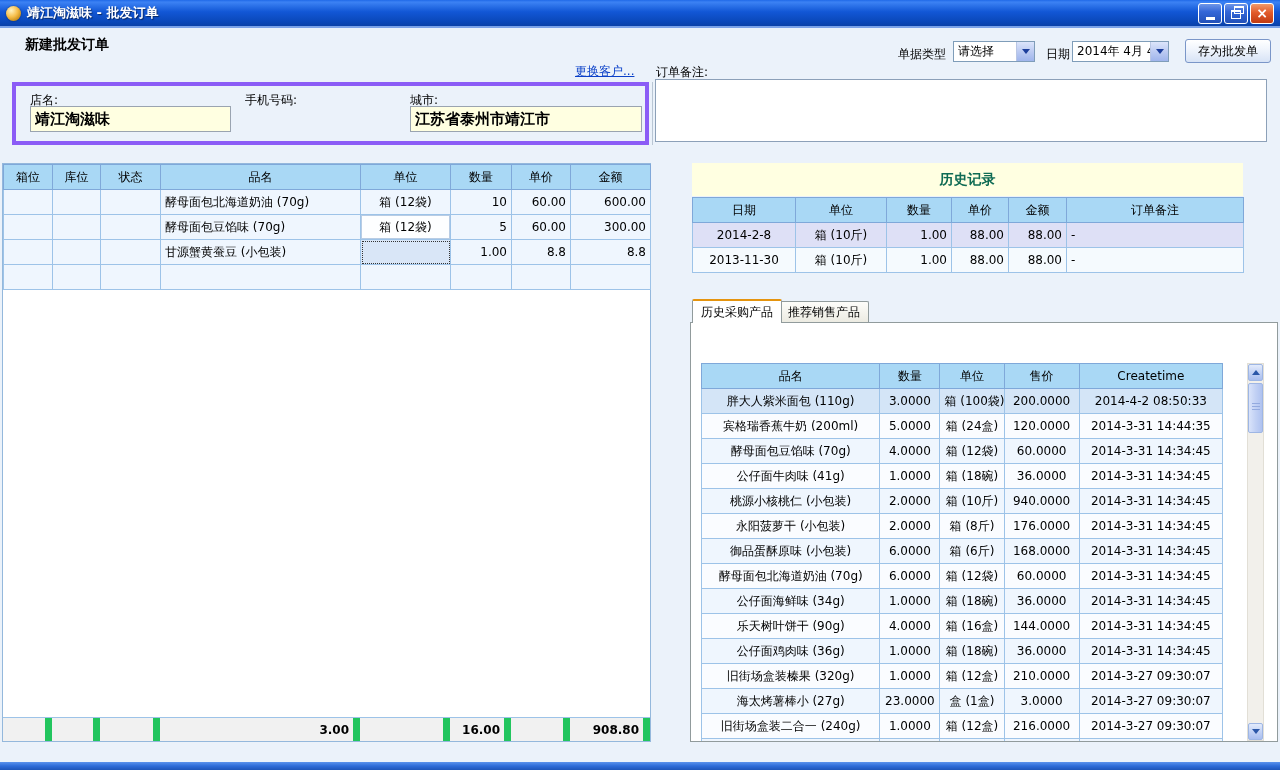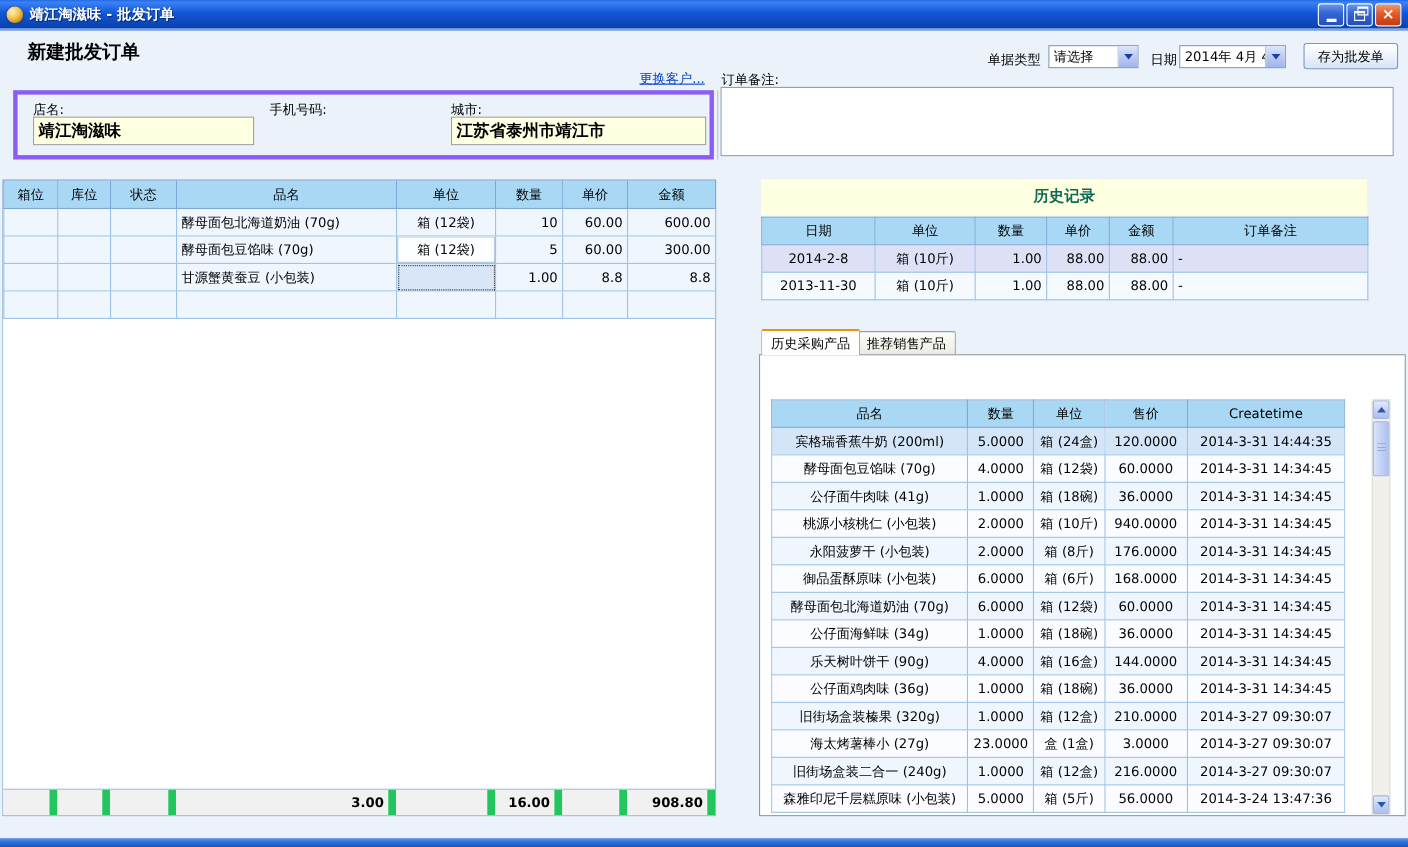--- a/index.html
+++ b/index.html
@@ -21,32 +21,32 @@
     background:linear-gradient(180deg,#6E96E8 0%,#3567D8 40%,#2250B8 100%);cursor:pointer;}
   .tb-btn.close{background:linear-gradient(180deg,#F09A6A 0%,#E25B2A 45%,#C13A10 100%);
     color:#fff;font-weight:bold;font-size:14px;line-height:1;}
   .glyph-min{display:block;width:9px;height:3px;background:#fff;margin-top:10px;}
   .glyph-restore{position:relative;width:8px;height:6px;border:1px solid #fff;border-top:2px solid #fff;margin-top:2px;}
   .glyph-restore::before{content:"";position:absolute;left:2px;top:-6px;width:8px;height:5px;
     border:1px solid #fff;border-top:2px solid #fff;background:transparent;}
   .titlebar-edge{position:absolute;left:0;top:26px;width:1280px;height:2px;background:#7AA2E8;}
 
   
-  .heading{position:absolute;left:25px;top:36px;font-size:17px;font-weight:bold;}
+  .heading{position:absolute;left:25px;top:36px;font-size:14px;font-weight:bold;}
   .lbl{position:absolute;font-size:12px;}
   .xp-select{position:absolute;height:21px;background:#fff;border:1px solid #7F9DB9;
     box-sizing:border-box;display:flex;align-items:center;cursor:pointer;}
   .sel-val{flex:1;padding-left:4px;font-size:12px;white-space:nowrap;overflow:hidden;}
   .sel-arrow{width:17px;align-self:stretch;display:flex;align-items:center;justify-content:center;
     background:linear-gradient(180deg,#DCE5FB 0%,#BCCBF2 50%,#9FB5EC 100%);border-left:1px solid #B9C6E4;}
   .tri-down{width:0;height:0;border-left:4px solid transparent;border-right:4px solid transparent;border-top:5px solid #1C3E9C;}
   .save-btn{position:absolute;left:1185px;top:39px;width:86px;height:24px;
     border:1px solid #7A96C8;border-radius:3px;font-size:12px;font-family:Liberation Mono, monospace;cursor:pointer;
     background:linear-gradient(180deg,#FFFFFF 0%,#EFF4FC 45%,#D7E3F6 100%);color:#000;}
-  .change-link{position:absolute;left:575px;top:63px;width:72px;text-align:center;
+  .change-link{position:absolute;left:575px;top:63px;width:72px;text-align:left;
     color:#0A40C8;text-decoration:underline;font-size:12px;cursor:pointer;}
   .remark-lbl{position:absolute;left:656px;top:64px;}
   .remark-box{position:absolute;left:655px;top:79px;width:612px;height:63px;resize:none;
     border:1px solid #8CA0B8;background:#fff;box-sizing:border-box;font-family:inherit;}
 
   
   .cust-box{position:absolute;left:12px;top:82px;width:637px;height:63px;
     border:4px solid #8b5cf6;background:transparent;box-sizing:border-box;}
   .cust-divider{position:absolute;left:652px;top:82px;width:1px;height:63px;background:#B9C6D4;}
   .field-input{position:absolute;height:26px;background:#FFFFE1;border:1px solid #9AA4B0;
@@ -302,20 +302,27 @@
             <tr id="prod-head">
               <th>品名</th>
               <th>数量</th>
               <th>单位</th>
               <th>售价</th>
               <th>Createtime</th>
             </tr>
           </thead>
         <tbody id="prod-body">
             <tr>
+              <td class="ac">胖大人紫米面包 (110g)</td>
+              <td class="ac">3.0000</td>
+              <td class="ac">箱 (100袋)</td>
+              <td class="ac">200.0000</td>
+              <td class="ac">2014-4-2 08:50:33</td>
+            </tr>
+            <tr>
               <td class="ac">宾格瑞香蕉牛奶 (200ml)</td>
               <td class="ac">5.0000</td>
               <td class="ac">箱 (24盒)</td>
               <td class="ac">120.0000</td>
               <td class="ac">2014-3-31 14:44:35</td>
             </tr>
             <tr>
               <td class="ac">酵母面包豆馅味 (70g)</td>
               <td class="ac">4.0000</td>
               <td class="ac">箱 (12袋)</td>

